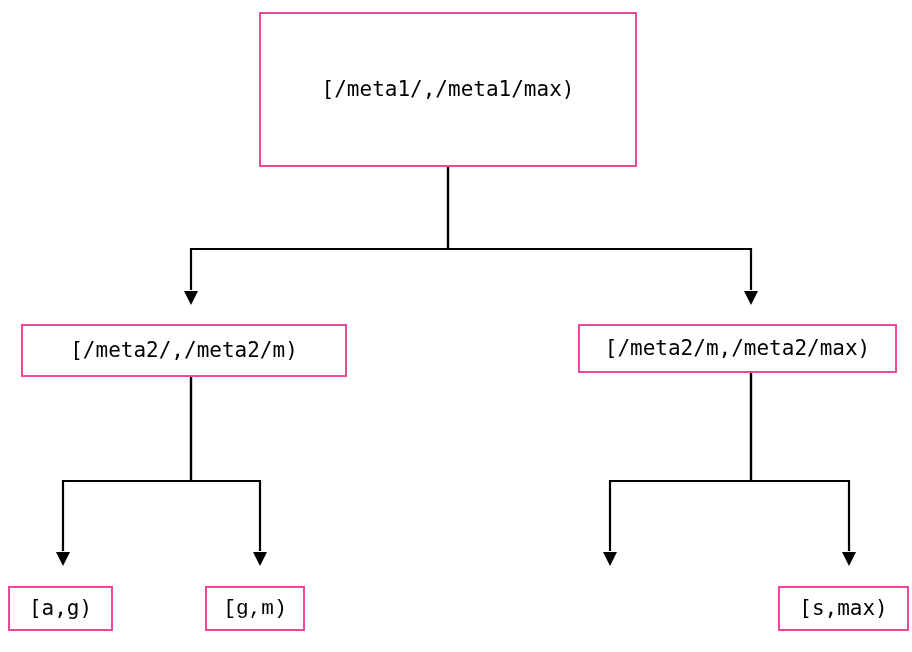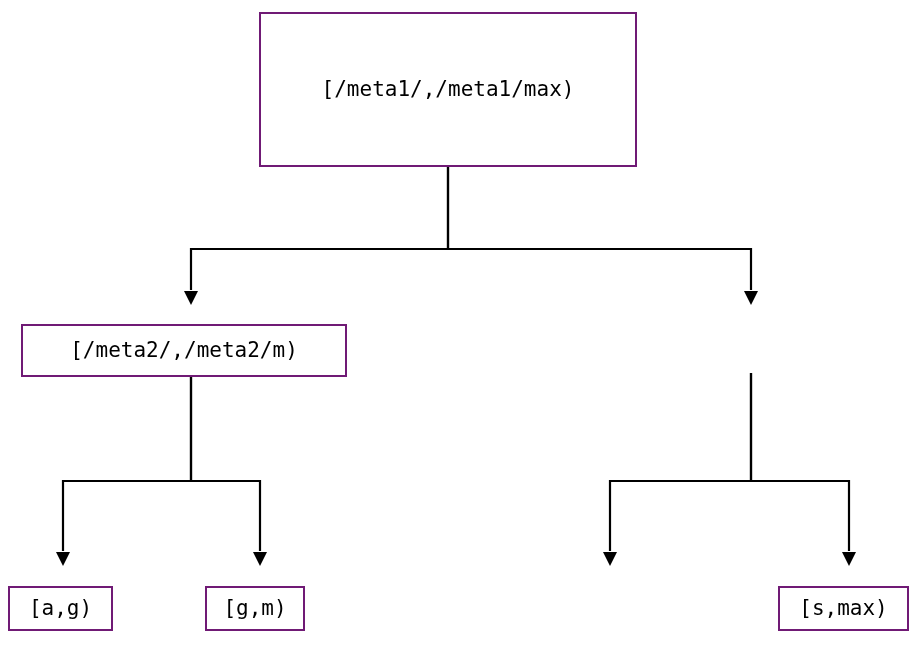--- a/index.html
+++ b/index.html
@@ -23,21 +23,21 @@
     left: 0;
     top: 0;
     width: 912px;
     height: 652px;
     pointer-events: none;
   }
   .node {
     position: absolute;
     box-sizing: border-box;
     background: #ffffff;
-    border: 2px solid #701a75;
+    border: 2px solid #ec4899;
     display: flex;
     align-items: center;
     justify-content: center;
     color: #000000;
     font-family: "DejaVu Sans Mono", "Liberation Mono", monospace;
     font-weight: 400;
     white-space: pre;
     letter-spacing: 0px;
   }
   .node-label {
@@ -64,21 +64,21 @@
     width: 319px;
     height: 49px;
     font-size: 21px;
   }
   .node-leaf {
     top: 586px;
     height: 45px;
     font-size: 21px;
   }
   .leaf-ag   { left: 8px;   width: 105px; }
-  .leaf-gm   { left: 205px; width: 100px; }
+  .leaf-gm   { left: 205px; width: 100px; font-family: Liberation Mono, monospace; }
   .leaf-ms   { left: 555px; width: 100px; }
   .leaf-smax { left: 778px; width: 131px; }
 </style>
 </head>
 <body>
 
 <div id="canvas">
 
   <svg class="edges" viewBox="0 0 912 652" xmlns="http://www.w3.org/2000/svg">
 
@@ -114,20 +114,23 @@
   </svg>
 
   <div class="node node-root">
     <span class="node-label">[/meta1/,/meta1/max)</span>
   </div>
 
   <div class="node node-mid-left">
     <span class="node-label">[/meta2/,/meta2/m)</span>
   </div>
 
+  <div class="node node-mid-right">
+    <span class="node-label">[/meta2/m,/meta2/max)</span>
+  </div>
 
   <div class="node node-leaf leaf-ag">
     <span class="node-label">[a,g)</span>
   </div>
 
   <div class="node node-leaf leaf-gm">
     <span class="node-label">[g,m)</span>
   </div>
 
 

